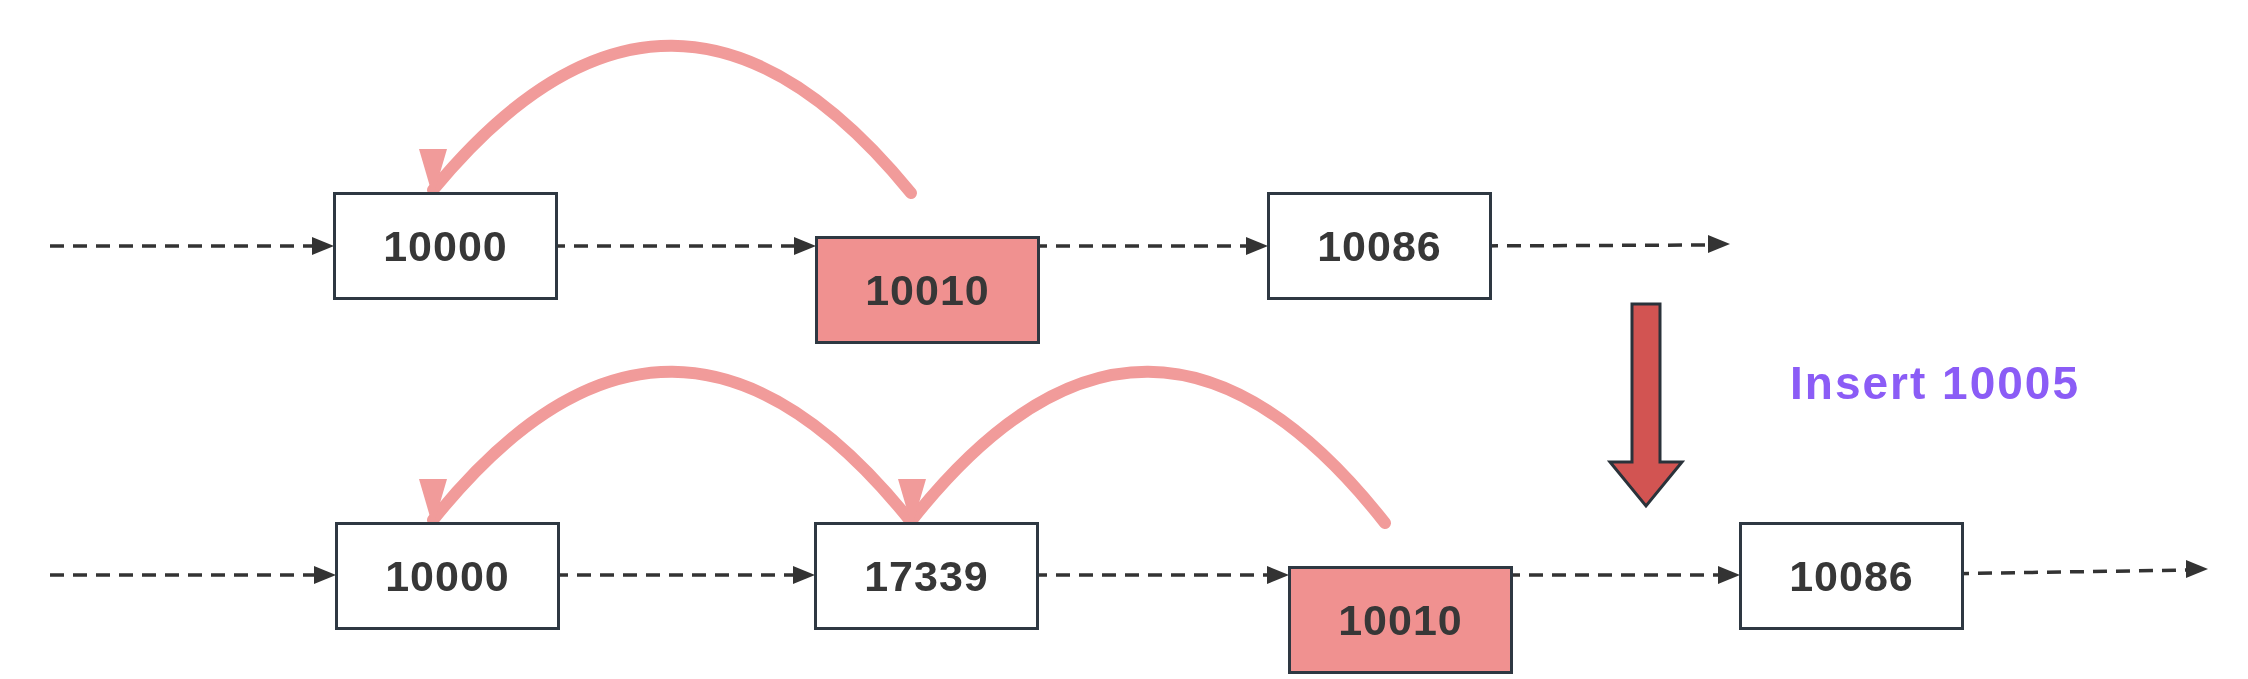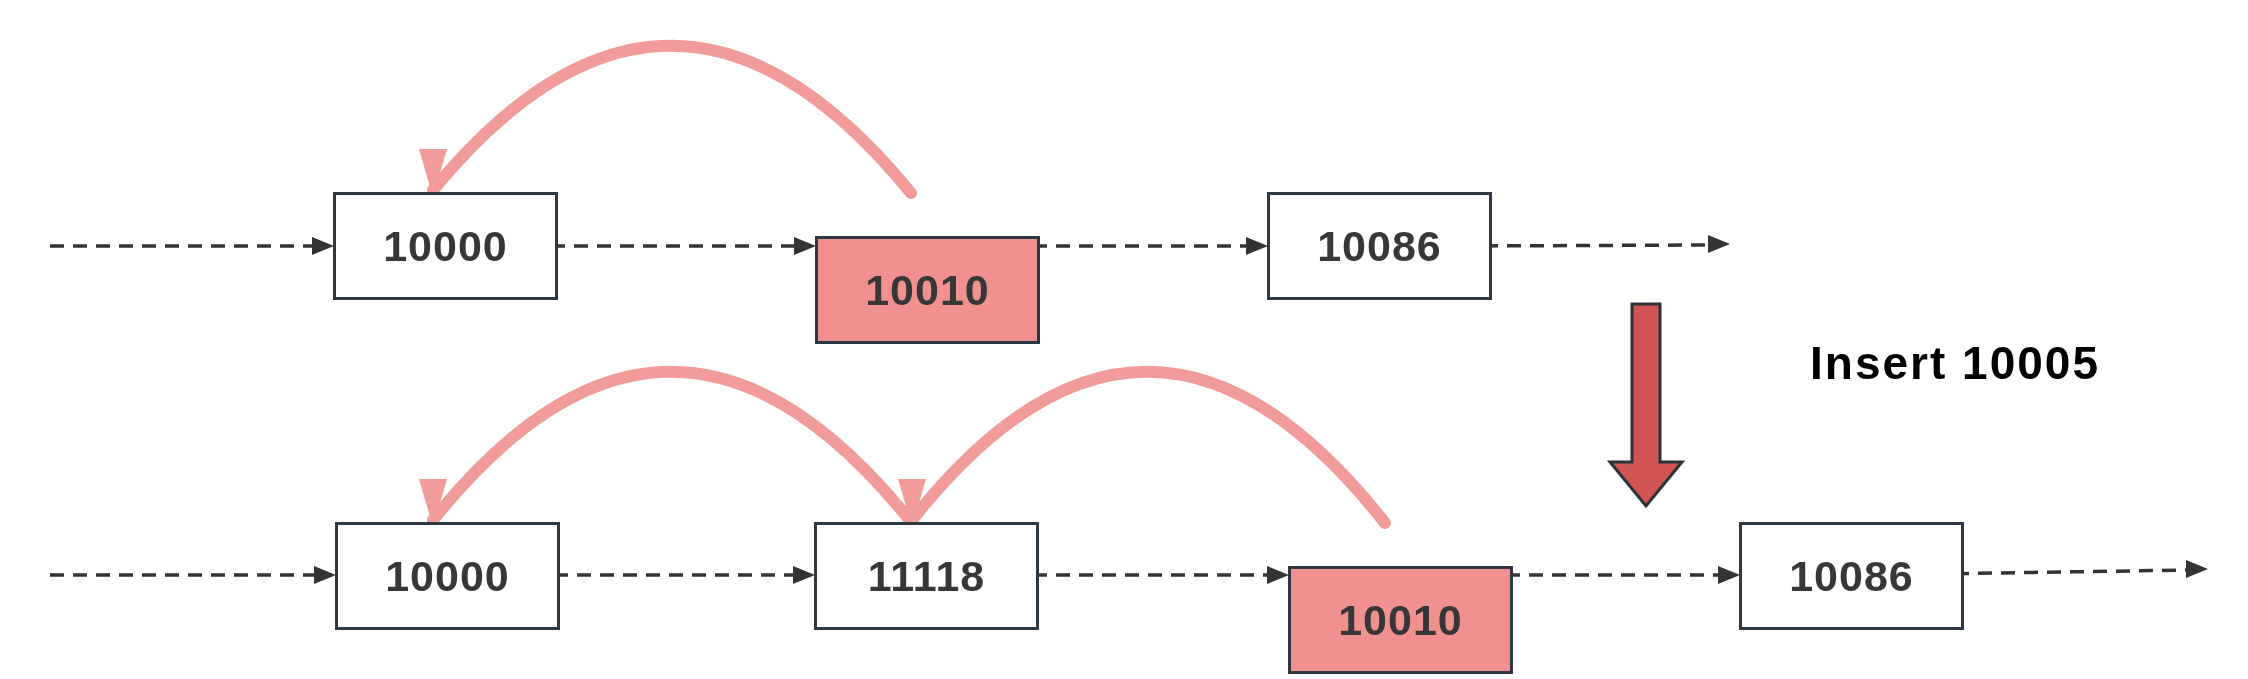--- a/index.html
+++ b/index.html
@@ -30,26 +30,26 @@
     color: #373737;
     letter-spacing: 1px;
   }
   .node.highlight {
     background: #F09190;
     margin-top: 44px;
   }
   .insert-label {
     position: absolute;
     left: 1770px;
-    top: 336px;
+    top: 356px;
     width: 330px;
-    text-align: right;
+    text-align: center;
     font-size: 46px;
     font-weight: 700;
-    color: #000000;
+    color: #8b5cf6;
     letter-spacing: 2px;
     white-space: nowrap;
   }
 </style>
 </head>
 <body>
 
 <div class="canvas">
 
   <svg class="layer-svg" width="2248" height="679" viewBox="0 0 2248 679">
@@ -100,21 +100,21 @@
     <span>10010</span>
   </div>
   <div class="node" style="left:1267px; top:192px;">
     <span>10086</span>
   </div>
 
   <div class="node" style="left:335px; top:522px;">
     <span>10000</span>
   </div>
   <div class="node" style="left:814px; top:522px;">
-    <span>11118</span>
+    <span>17339</span>
   </div>
   <div class="node highlight" style="left:1288px; top:522px;">
     <span>10010</span>
   </div>
   <div class="node" style="left:1739px; top:522px;">
     <span>10086</span>
   </div>
 
   <div class="insert-label">Insert 10005</div>
 

